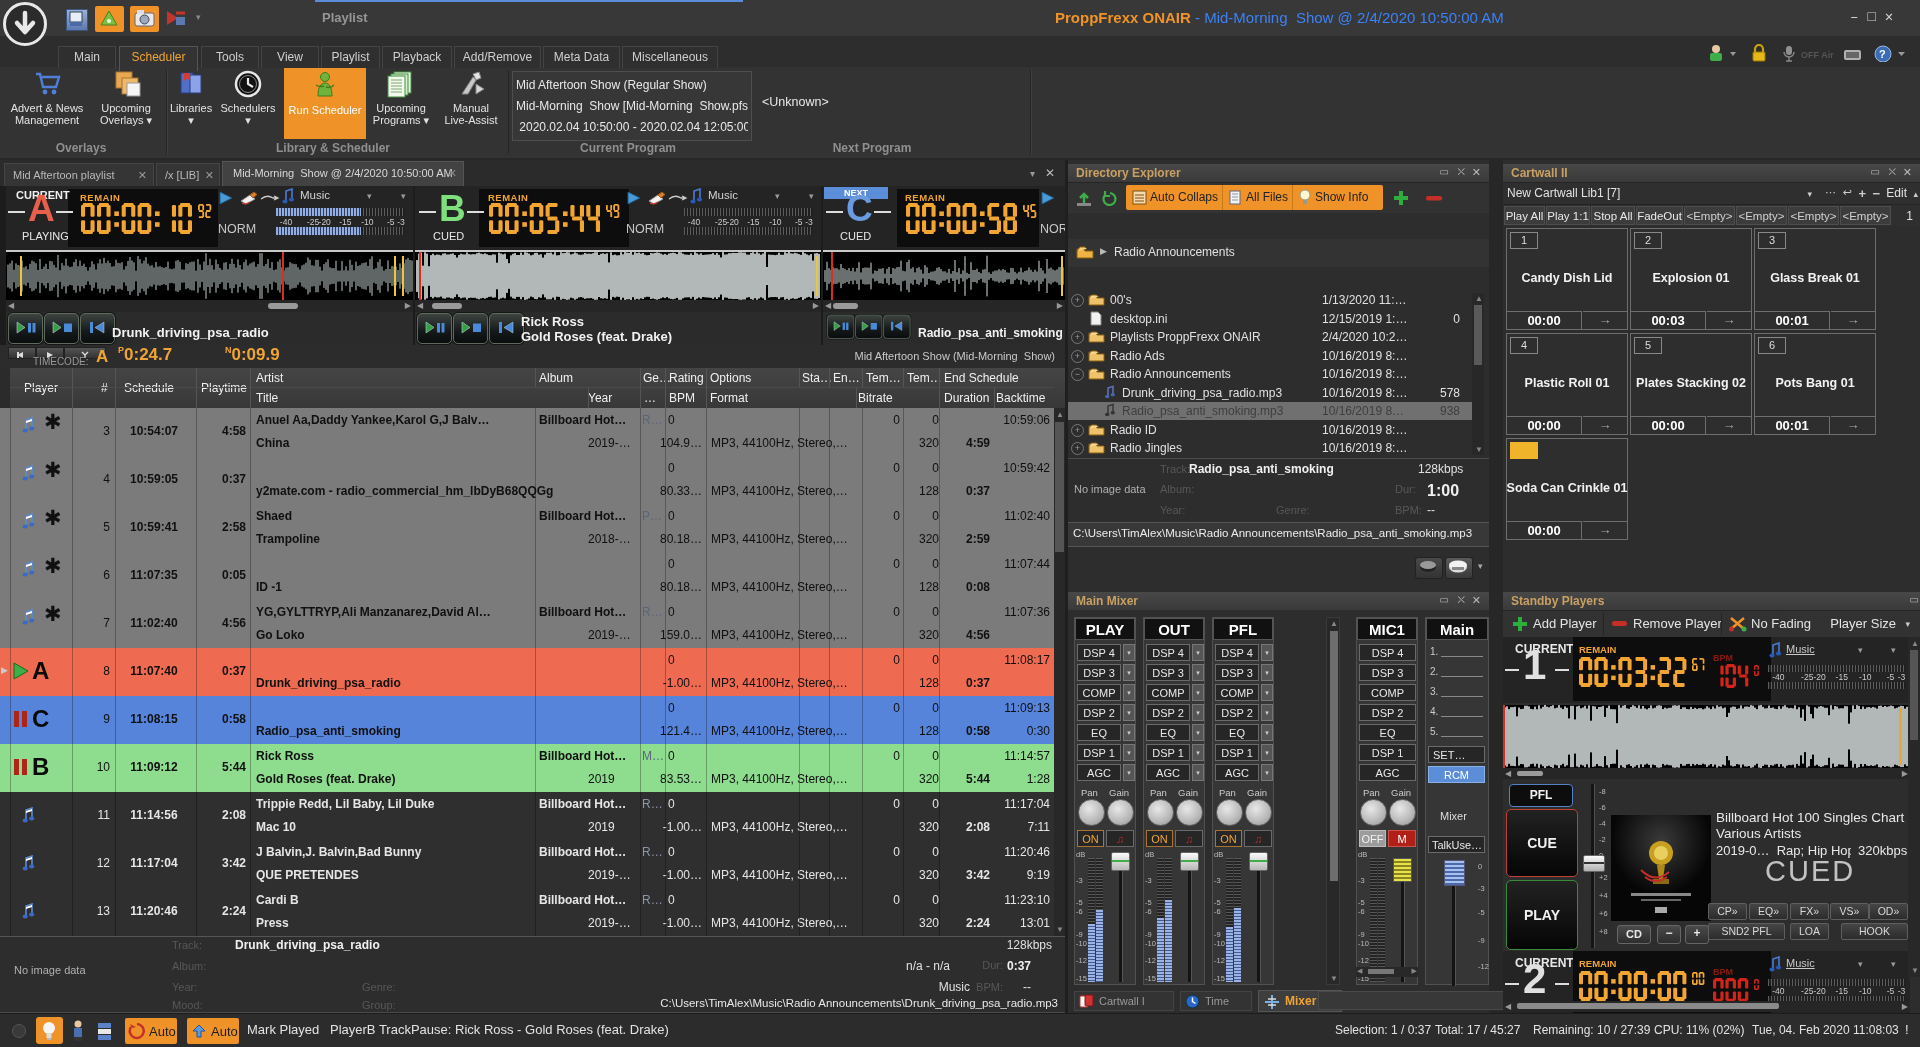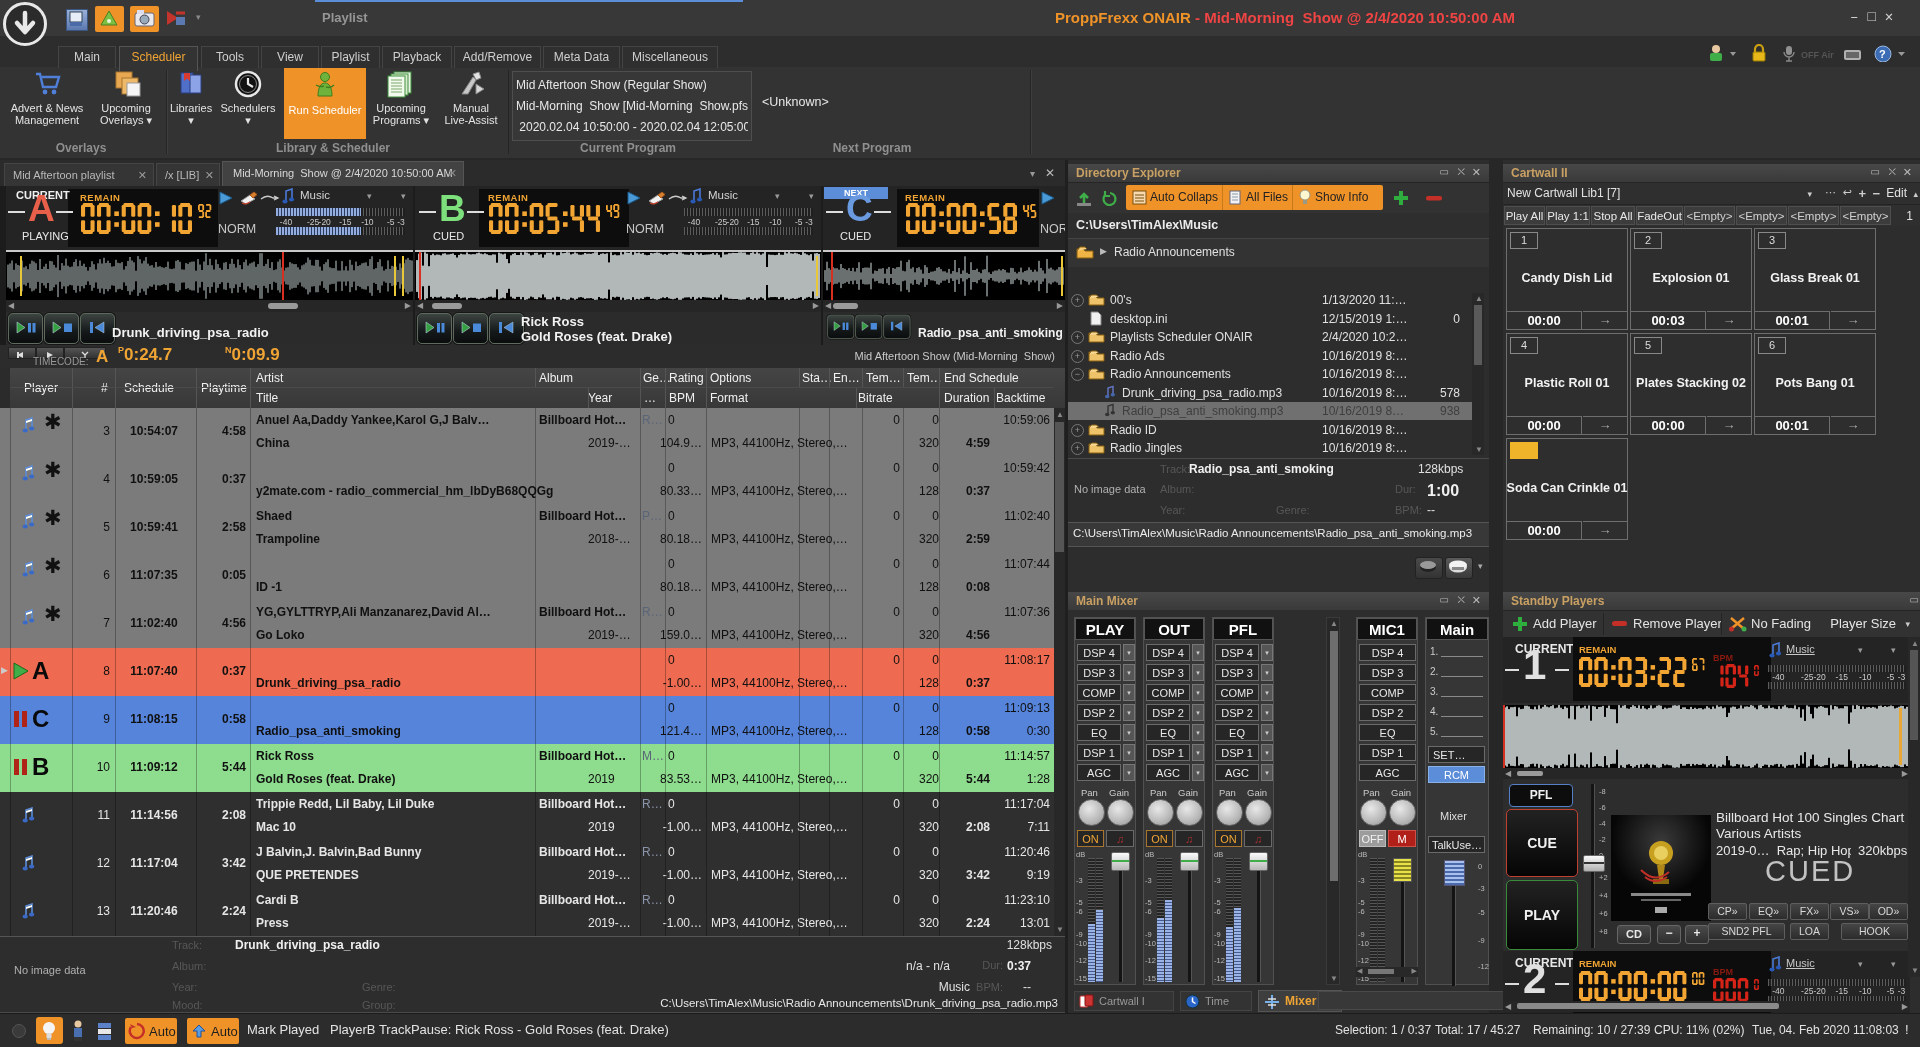--- a/index.html
+++ b/index.html
@@ -58,21 +58,21 @@
         <rect x="7" y="4" width="7" height="4" fill="#dde"></rect>
       </svg></div>
 <div class="ab" style="left:163px;top:8px;width:26px;height:22px"><svg width="26" height="22">
         <path d="M4 3 L15 10 L4 17 Z" fill="#c2342c"></path>
         <rect x="13" y="9" width="9" height="8" fill="#5b79b0"></rect>
         <path d="M13 5 L22 5" stroke="#c2342c" stroke-width="3"></path>
       </svg></div>
 <div class="ab dim" style="left:196px;top:12px;font-size:9px">▾</div>
 <div class="ab b" style="left:322px;top:10px;color:#969696;font-size:13px">Playlist</div>
 
-<div class="ab" style="left:1055px;top:9px;font-size:15px;white-space:nowrap"><span class="b" style="color:#ef9329">ProppFrexx ONAIR</span><span style="color:#ef4444;font-weight:bold"> - Mid-Morning&nbsp; Show @ 2/4/2020 10:50:00 AM</span></div>
+<div class="ab" style="left:1055px;top:9px;font-size:15px;white-space:nowrap"><span class="b" style="color:#ef9329">ProppFrexx ONAIR</span><span style="color:#3b82f6;font-weight:normal"> - Mid-Morning&nbsp; Show @ 2/4/2020 10:50:00 AM</span></div>
 <div class="ab" style="left:1850px;top:8px;color:#cfcfcf;font-size:14px;letter-spacing:9px;font-family:'Liberation Mono',monospace">–□✕</div>
 
 <div class="ab" style="left:1706px;top:44px;width:210px;height:18px;z-index:6">
  <svg width="210" height="18">
   <circle cx="10" cy="5" r="4" fill="#e8c8a0"></circle>
         <rect x="4" y="9" width="12" height="8" rx="2" fill="#3fae49"></rect>
   <path d="M24 8 l6 0 -3 4 z" fill="#999"></path>
   <rect x="47" y="8" width="12" height="9" rx="1" fill="#e6b819" stroke="#9a7a00"></rect>
         <path d="M49 8 v-3 a4 4 0 0 1 8 0 v3" stroke="#caa010" stroke-width="2.2" fill="none"></path>
   <rect x="80" y="2" width="6" height="9" rx="3" fill="#909090"></rect>
@@ -1427,23 +1427,20 @@
           <circle cx="7" cy="6" r="5" fill="#fff8d0" stroke="#998"></circle>
           <rect x="5" y="11" width="4" height="4" fill="#998"></rect>
         </svg>
   <span class="ab" style="left:189px;top:5px;color:#222;font-size:12px">Show Info</span>
  </div>
  <svg class="ab" style="left:322px;top:4px" width="60" height="22">
         <path d="M11 4 v14 M4 11 h14" stroke="#2fae3f" stroke-width="4"></path>
         <rect x="36" y="9" width="16" height="4.5" fill="#c43028" rx="2"></rect>
       </svg>
 </div>
-<div class="ab" style="left:1068px;top:213px;width:421px;height:26px;background:#2e2e2e;border-bottom:1px solid #444;box-sizing:border-box">
- <span class="ab b" style="left:8px;top:5px;color:#ececec;font-size:12.5px">C:\Users\TimAlex\Music</span>
-    </div>
 <div class="ab" style="left:1068px;top:239px;width:421px;height:28px;background:#333">
  <svg class="ab" style="left:8px;top:6px" width="18" height="14">
         <path d="M1 4 h6 l2 2 h8 v7 h-16 z" fill="#efb445" stroke="#8a6010"></path>
         <path d="M1 6 l3 -4 h5 l2 2" fill="#f7cf7a" stroke="#8a6010"></path>
       </svg>
  <span class="ab" style="left:32px;top:7px;color:#bbb;font-size:9px">▶</span>
  <span class="ab" style="left:46px;top:6px;color:#e0e0e0;font-size:12px">Radio Announcements</span>
     </div>
 <div id="dirrows" class="ab" style="left:1068px;top:291px;width:421px;height:167px">
       <div class="ab" style="left:3px;top:3px;width:11px;height:11px;border-radius:50%;border:1px solid #777;color:#999;font-size:9px;line-height:10px;text-align:center">+</div>
@@ -1457,21 +1454,21 @@
         <path d="M1 1 h7 l3 3 v10 h-10 z" fill="#f2f2f2" stroke="#888"></path>
       </svg>
       <span class="ab" style="left:42px;top:20.5px;color:#e0e0e0;font-size:12px">desktop.ini</span>
       <span class="ab" style="left:254px;top:20.5px;color:#e0e0e0;font-size:12px">12/15/2019 1:…</span>
       <span class="ab" style="left:330px;top:20.5px;width:62px;text-align:right;color:#e0e0e0;font-size:12px">0</span>
       <div class="ab" style="left:3px;top:40px;width:11px;height:11px;border-radius:50%;border:1px solid #777;color:#999;font-size:9px;line-height:10px;text-align:center">+</div>
       <svg class="ab" style="left:20px;top:39px" width="17" height="13">
         <path d="M1 3 h6 l2 2 h7 v7 h-15 z" fill="#efc36a" stroke="#8a6010"></path>
         <path d="M1 5 l2.5 -3 h5 l2 2" fill="#f7da9a" stroke="#8a6010"></path>
       </svg>
-      <span class="ab" style="left:42px;top:39px;color:#e0e0e0;font-size:12px">Playlists Scheduler ONAIR</span>
+      <span class="ab" style="left:42px;top:39px;color:#e0e0e0;font-size:12px">Playlists ProppFrexx ONAIR</span>
       <span class="ab" style="left:254px;top:39px;color:#e0e0e0;font-size:12px">2/4/2020 10:2…</span>
       <div class="ab" style="left:3px;top:58.5px;width:11px;height:11px;border-radius:50%;border:1px solid #777;color:#999;font-size:9px;line-height:10px;text-align:center">+</div>
       <svg class="ab" style="left:20px;top:57.5px" width="17" height="13">
         <path d="M1 3 h6 l2 2 h7 v7 h-15 z" fill="#efc36a" stroke="#8a6010"></path>
         <path d="M1 5 l2.5 -3 h5 l2 2" fill="#f7da9a" stroke="#8a6010"></path>
       </svg>
       <span class="ab" style="left:42px;top:57.5px;color:#e0e0e0;font-size:12px">Radio Ads</span>
       <span class="ab" style="left:254px;top:57.5px;color:#e0e0e0;font-size:12px">10/16/2019 8:…</span>
       <div class="ab" style="left:3px;top:77px;width:11px;height:11px;border-radius:50%;border:1px solid #777;color:#999;font-size:9px;line-height:10px;text-align:center">−</div>
       <svg class="ab" style="left:20px;top:76px" width="17" height="13">

